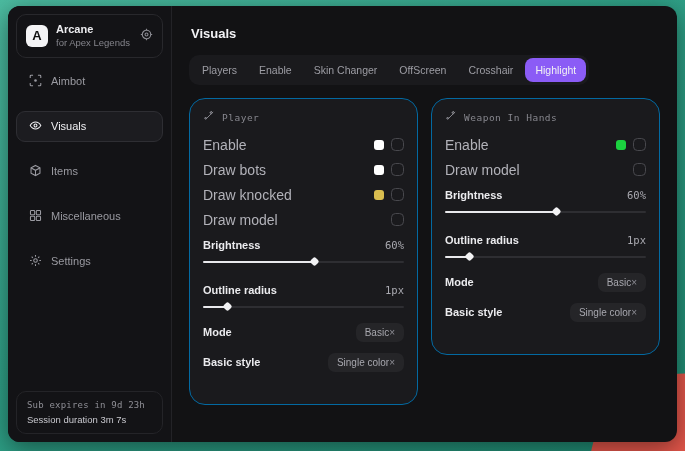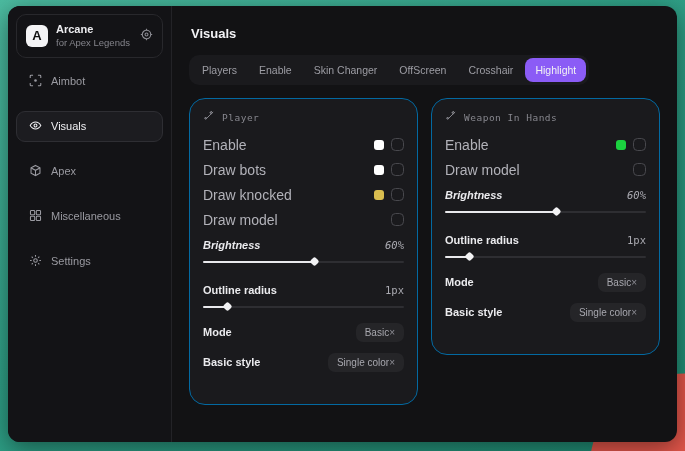--- a/index.html
+++ b/index.html
@@ -57,21 +57,21 @@
   .val { color:#a9a9b0; font-size:10.5px; font-family:"DejaVu Sans Mono", monospace; }
   .slider { position:relative; height:12px; margin:1px 0 6px; }
   .slider .track { position:absolute; left:0; right:0; top:5px; height:2px; background:#2e2e32; border-radius:2px; }
   .slider .fill { position:absolute; left:0; top:5px; height:2px; background:#e9e9ec; border-radius:2px; }
   .slider .thumb { position:absolute; top:2px; width:7px; height:7px; background:#f2f2f4;
     border-radius:2px; transform:translateX(-3px) rotate(45deg); }
   .sel-row { margin-top:4px; min-height:26px; }
   .chip { display:flex; align-items:center; background:#252528; border-radius:7px;
     padding:4px 9px; color:#a7a7ae; font-size:10px; }
   .chip .x { color:#8d8d94; font-size:10px; }
-  .mt6 { margin-top:6px;font-style:italic; }
+  .mt6 { margin-top:6px; }
   .mt2 { margin-top:11px; }
 </style>
 </head>
 <body>
 
 <div class="window">
 
   <div class="sidebar">
     <div class="side-header">
       <div class="logo">A</div>
@@ -108,21 +108,21 @@
         </span>
         <span>Visuals</span>
       </div>
       <div class="nav-item">
         <span>
           <svg width="13" height="13" viewBox="0 0 16 16" fill="none" stroke="currentColor" stroke-width="1.3">
             <path d="M8 1.8l5.5 3v6.4l-5.5 3-5.5-3V4.8z"></path>
               <path d="M2.7 4.9L8 7.8l5.3-2.9M8 7.8v6.2"></path>
           </svg>
         </span>
-        <span>Apex</span>
+        <span>Items</span>
       </div>
       <div class="nav-item">
         <span>
           <svg width="13" height="13" viewBox="0 0 16 16" fill="none" stroke="currentColor" stroke-width="1.3">
             <rect x="1.8" y="1.8" width="5.2" height="5.2" rx="1"></rect>
               <rect x="9" y="1.8" width="5.2" height="5.2" rx="1"></rect>
             <rect x="1.8" y="9" width="5.2" height="5.2" rx="1"></rect>
               <rect x="9" y="9" width="5.2" height="5.2" rx="1"></rect>
           </svg>
         </span>
@@ -134,20 +134,24 @@
             <circle cx="8" cy="8" r="2.2"></circle>
             <path d="M8 1.3v2M8 12.7v2M1.3 8h2M12.7 8h2M3.3 3.3l1.4 1.4M11.3 11.3l1.4 1.4M12.7 3.3l-1.4 1.4M4.7 11.3l-1.4 1.4"></path>
           </svg>
         </span>
         <span>Settings</span>
       </div>
     </div>
 
     <div class="side-spacer"></div>
 
+    <div class="side-status">
+      <div class="status-1">Sub expires in 9d 23h</div>
+      <div class="status-2">Session duration 3m 7s</div>
+    </div>
   </div>
 
   <div class="main">
     <div class="page-title">Visuals</div>
 
     <div class="tabbar">
       <div class="tab">Players</div>
       <div class="tab">Enable</div>
       <div class="tab">Skin Changer</div>
       <div class="tab">OffScreen</div>

